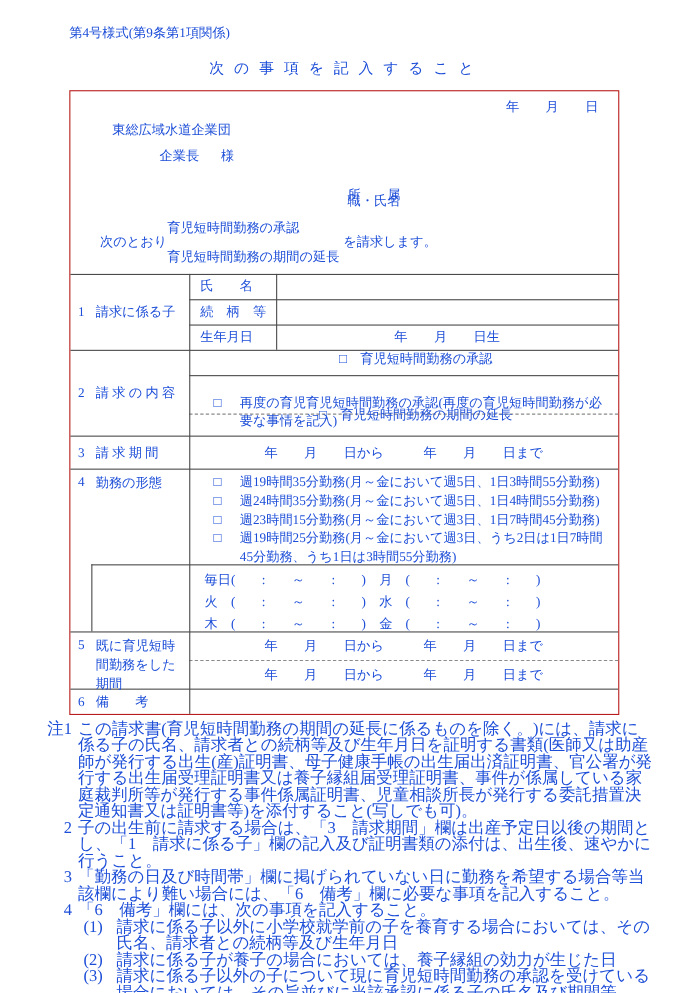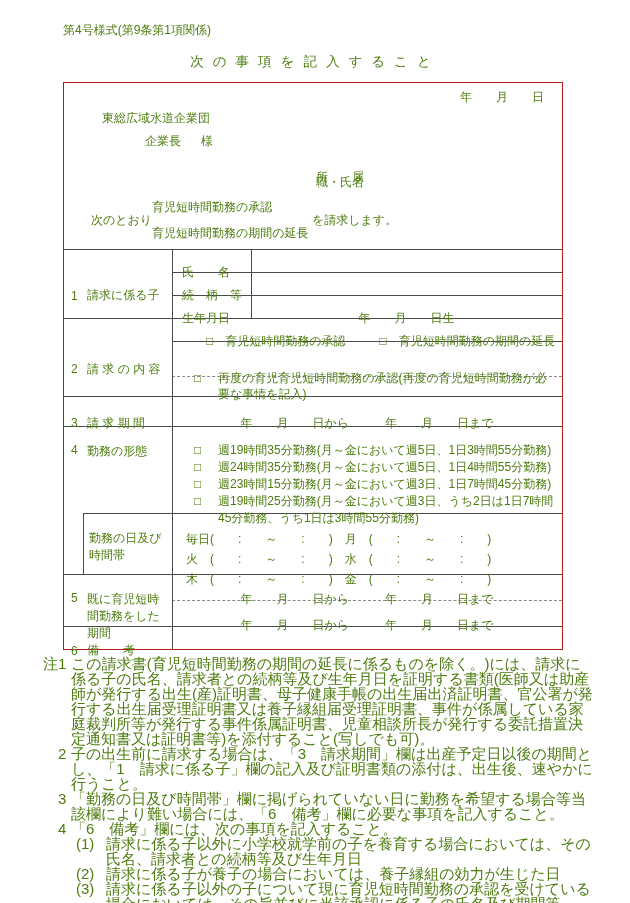--- a/index.html
+++ b/index.html
@@ -1,34 +1,34 @@
 <!DOCTYPE html>
 <html><head>
 <meta charset="utf-8">
 <style>
   html,body{margin:0;padding:0;background:#ffffff;}
   .page{
     position:relative;width:630px;height:903px;background:#ffffff;
-    font-family:Liberation Sans, sans-serif;
-    color:#4d7c0f;font-size:12px;overflow:hidden;
+    font-family:Liberation Serif, serif;
+    color:#1d4ed8;font-size:12px;overflow:hidden;
   }
   .abs{position:absolute;}
   .form-code{position:absolute;left:63px;top:22px;font-size:12px;}
   .title{position:absolute;left:0;top:53px;width:630px;text-align:center;
          font-size:13.5px;letter-spacing:9px;}
   .form-box{position:absolute;left:63px;top:82px;width:500px;height:568px;
             border:1px solid #b91c1c;box-sizing:border-box;}
   
   .hl{position:absolute;left:0;right:0;height:1px;background:#4a4a4a;}
   .hl.part{left:108px;}
   .hl.strip{left:19px;}
   .vl{position:absolute;width:1px;background:#4a4a4a;}
   .dash{position:absolute;left:108px;right:0;height:0;border-top:1px dashed #8a8a8a;}
   
-  .cell{position:absolute;box-sizing:border-box;margin-top:12px;}
+  .cell{position:absolute;box-sizing:border-box;}
   .lbl{display:flex;align-items:center;padding-left:7px;}
   .lbl.top{align-items:flex-start;padding-top:5px;}
   .no{flex:none;width:16px;}
   .lt{flex:1;padding-right:2px;}
   .ctr{display:flex;align-items:center;justify-content:center;text-align:center;}
   .sub{display:flex;align-items:center;padding-left:10px;}
   .ckline{display:flex;align-items:center;padding-left:22px;gap:34px;}
   .opt{padding-left:24px;text-indent:0;}
   .opt .ck{display:inline-block;width:24px;margin-left:-24px;}
   .optwrap{padding:4px 8px 0 22px;line-height:17px;}
@@ -92,21 +92,21 @@
       </div>
     <div class="cell sub" style="left:108px;top:212px;width:79px;height:23px;">
         <span>生年月日</span>
       </div>
     <div class="cell ctr" style="left:187px;top:212px;right:0;height:23px;">年　　月　　日生</div>
 
     <div class="cell lbl" style="left:0;top:235px;width:108px;height:78px;">
       <span class="no">2</span>
       <span class="lt">請 求 の 内 容</span>
     </div>
-    <div class="cell ckline" style="left:120px;top:235px;right:0;height:23px;">
+    <div class="cell ckline" style="left:108px;top:235px;right:0;height:23px;flex-direction:column;">
       <span><span>□</span>　<span>育児短時間勤務の承認</span></span>
       <span><span>□</span>　<span>育児短時間勤務の期間の延長</span></span>
     </div>
     <div class="cell" style="left:108px;top:272px;right:0;height:35px;padding:3px 6px 0 22px;line-height:16px;">
       <div class="opt"><span class="ck">□</span><span>再度の育児育児短時間勤務の承認(再度の育児短時間勤務が必要な事情を記入)</span></div>
     </div>
 
     <div class="cell lbl" style="left:0;top:313px;width:108px;height:30px;">
       <span class="no">3</span>
       <span class="lt">請 求 期 間</span>
@@ -117,23 +117,20 @@
       <span class="no">4</span>
       <span class="lt">勤務の形態</span>
     </div>
     <div class="cell optwrap" style="left:108px;top:343px;right:0;height:87px;">
       <div class="opt"><span class="ck">□</span><span>週19時間35分勤務(月～金において週5日、1日3時間55分勤務)</span></div>
       <div class="opt"><span class="ck">□</span><span>週24時間35分勤務(月～金において週5日、1日4時間55分勤務)</span></div>
       <div class="opt"><span class="ck">□</span><span>週23時間15分勤務(月～金において週3日、1日7時間45分勤務)</span></div>
       <div class="opt"><span class="ck">□</span><span>週19時間25分勤務(月～金において週3日、うち2日は1日7時間45分勤務、うち1日は3時間55分勤務)</span></div>
     </div>
 
-    <div class="cell lbl top" style="left:19px;top:430px;width:89px;height:61px;padding-left:6px;">
-      <span class="lt">勤務の日及び時間帯</span>
-    </div>
     <div class="cell times" style="left:108px;top:430px;right:0;height:61px;">
       <div>毎日(　　:　　～　　:　　)　月　(　　:　　～　　:　　)</div>
       <div>火　(　　:　　～　　:　　)　水　(　　:　　～　　:　　)</div>
       <div>木　(　　:　　～　　:　　)　金　(　　:　　～　　:　　)</div>
     </div>
 
     <div class="cell lbl top" style="left:0;top:491px;width:108px;height:52px;">
       <span class="no">5</span>
       <span class="lt">既に育児短時間勤務をした期間</span>
     </div>

